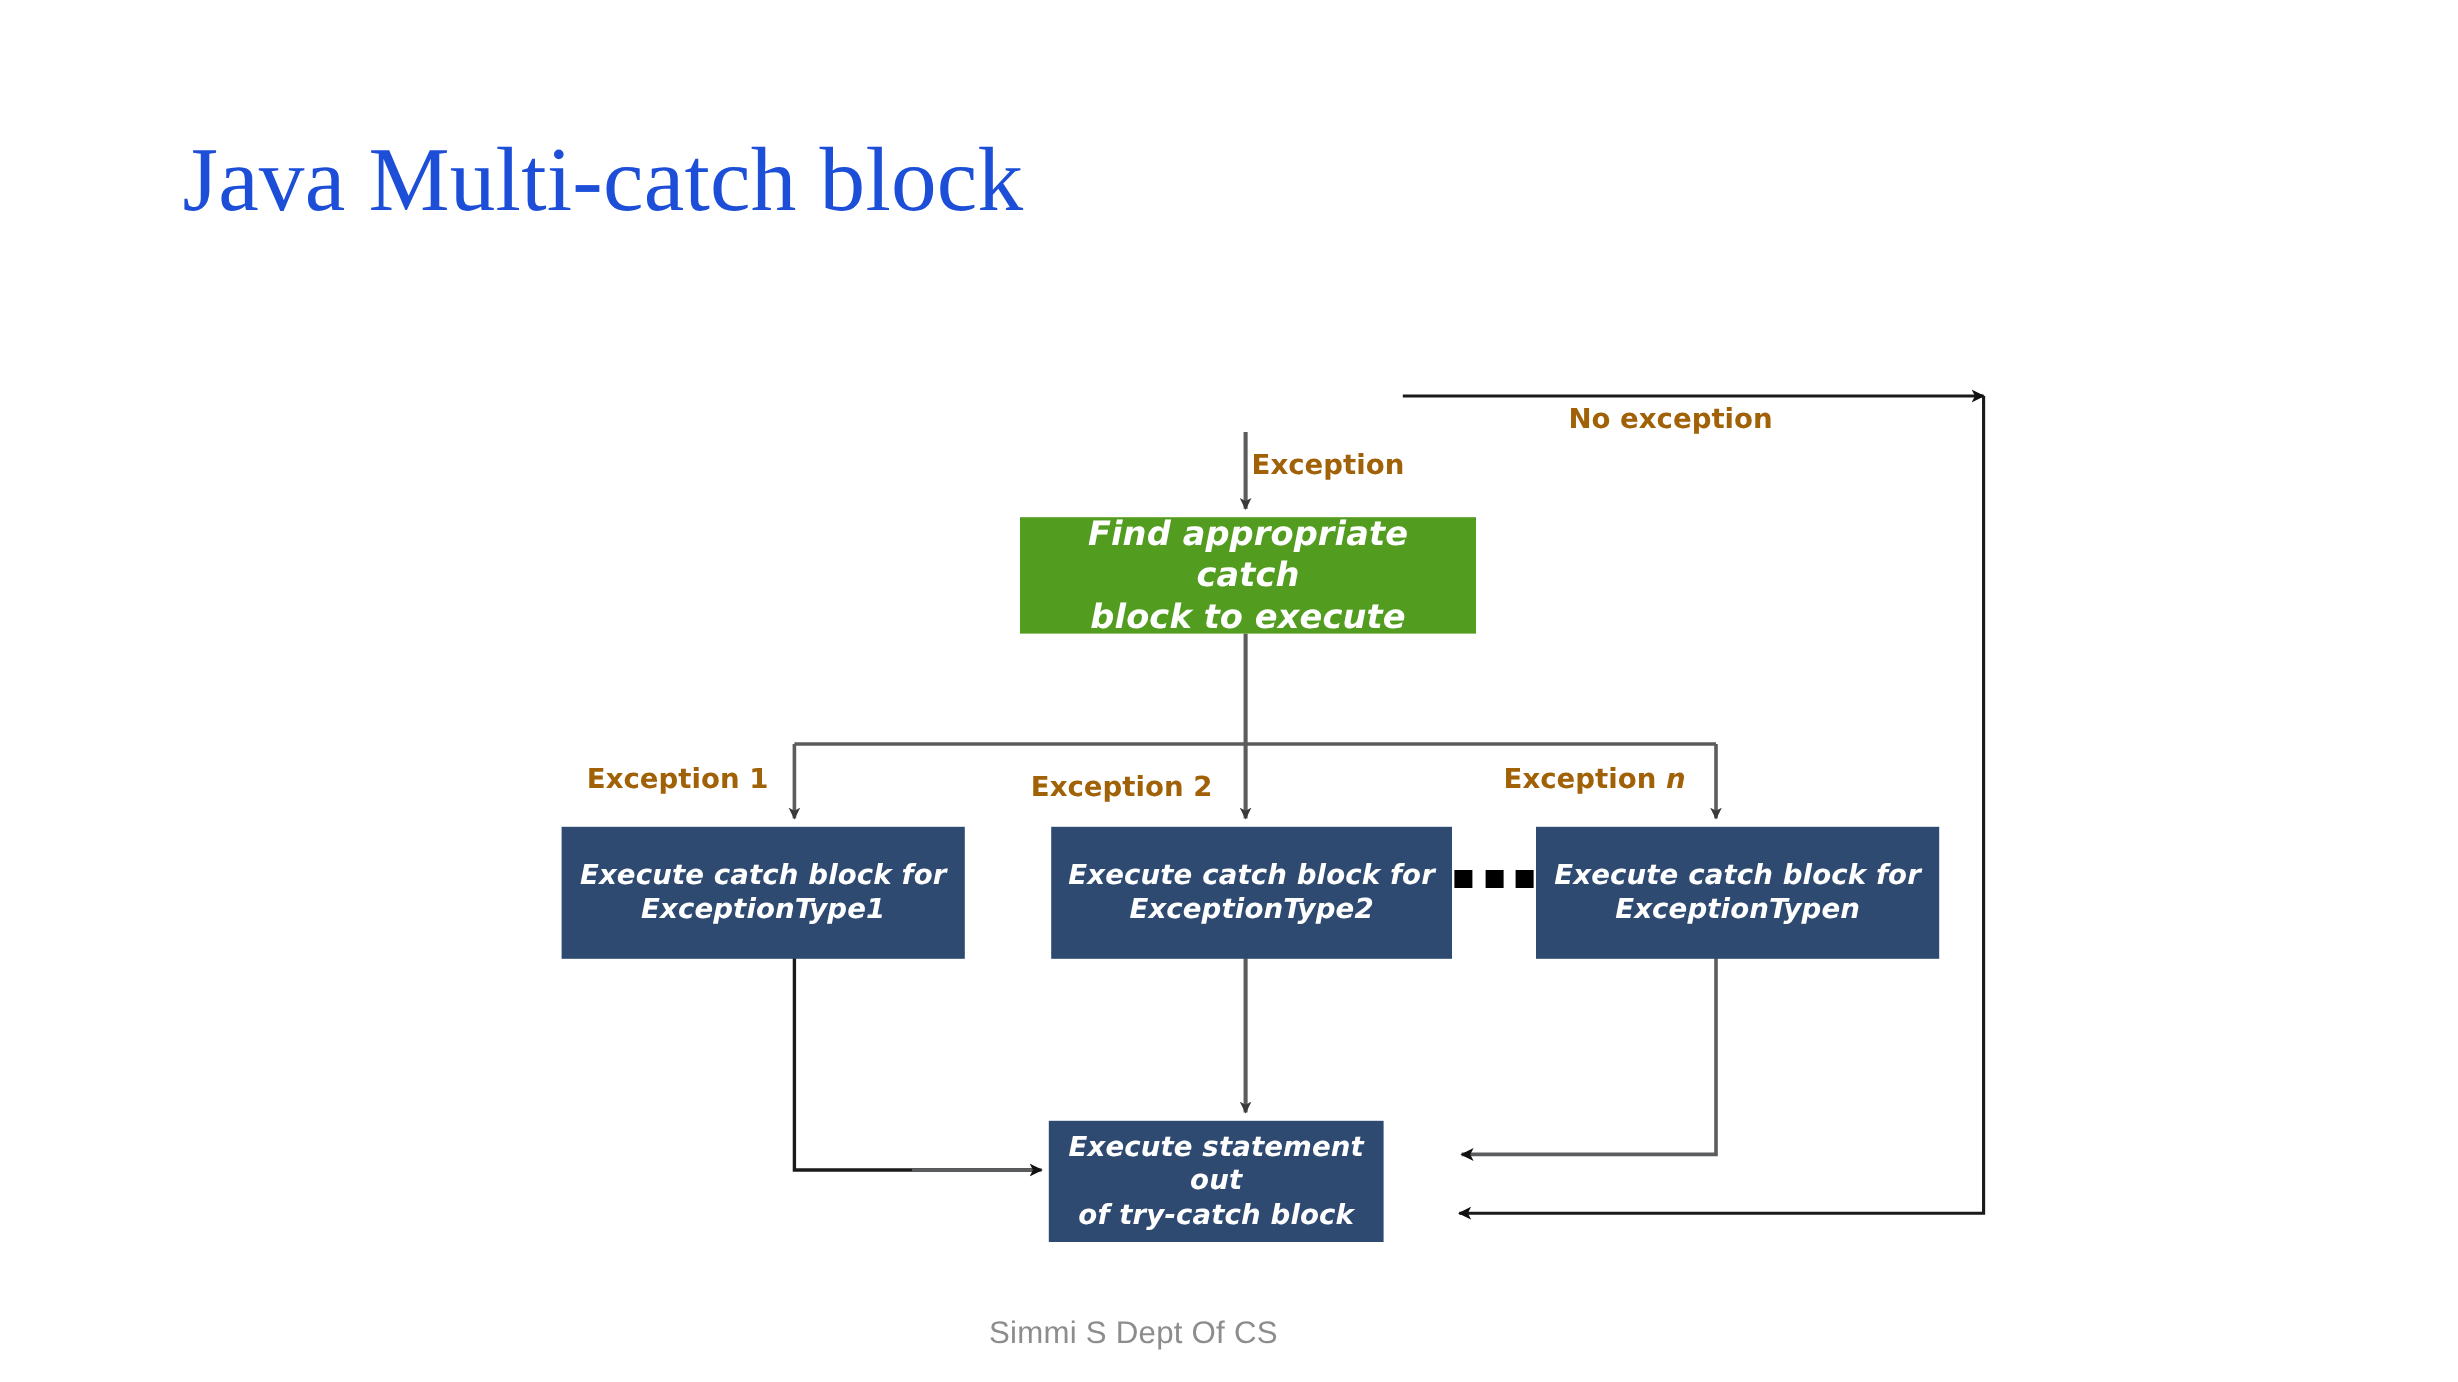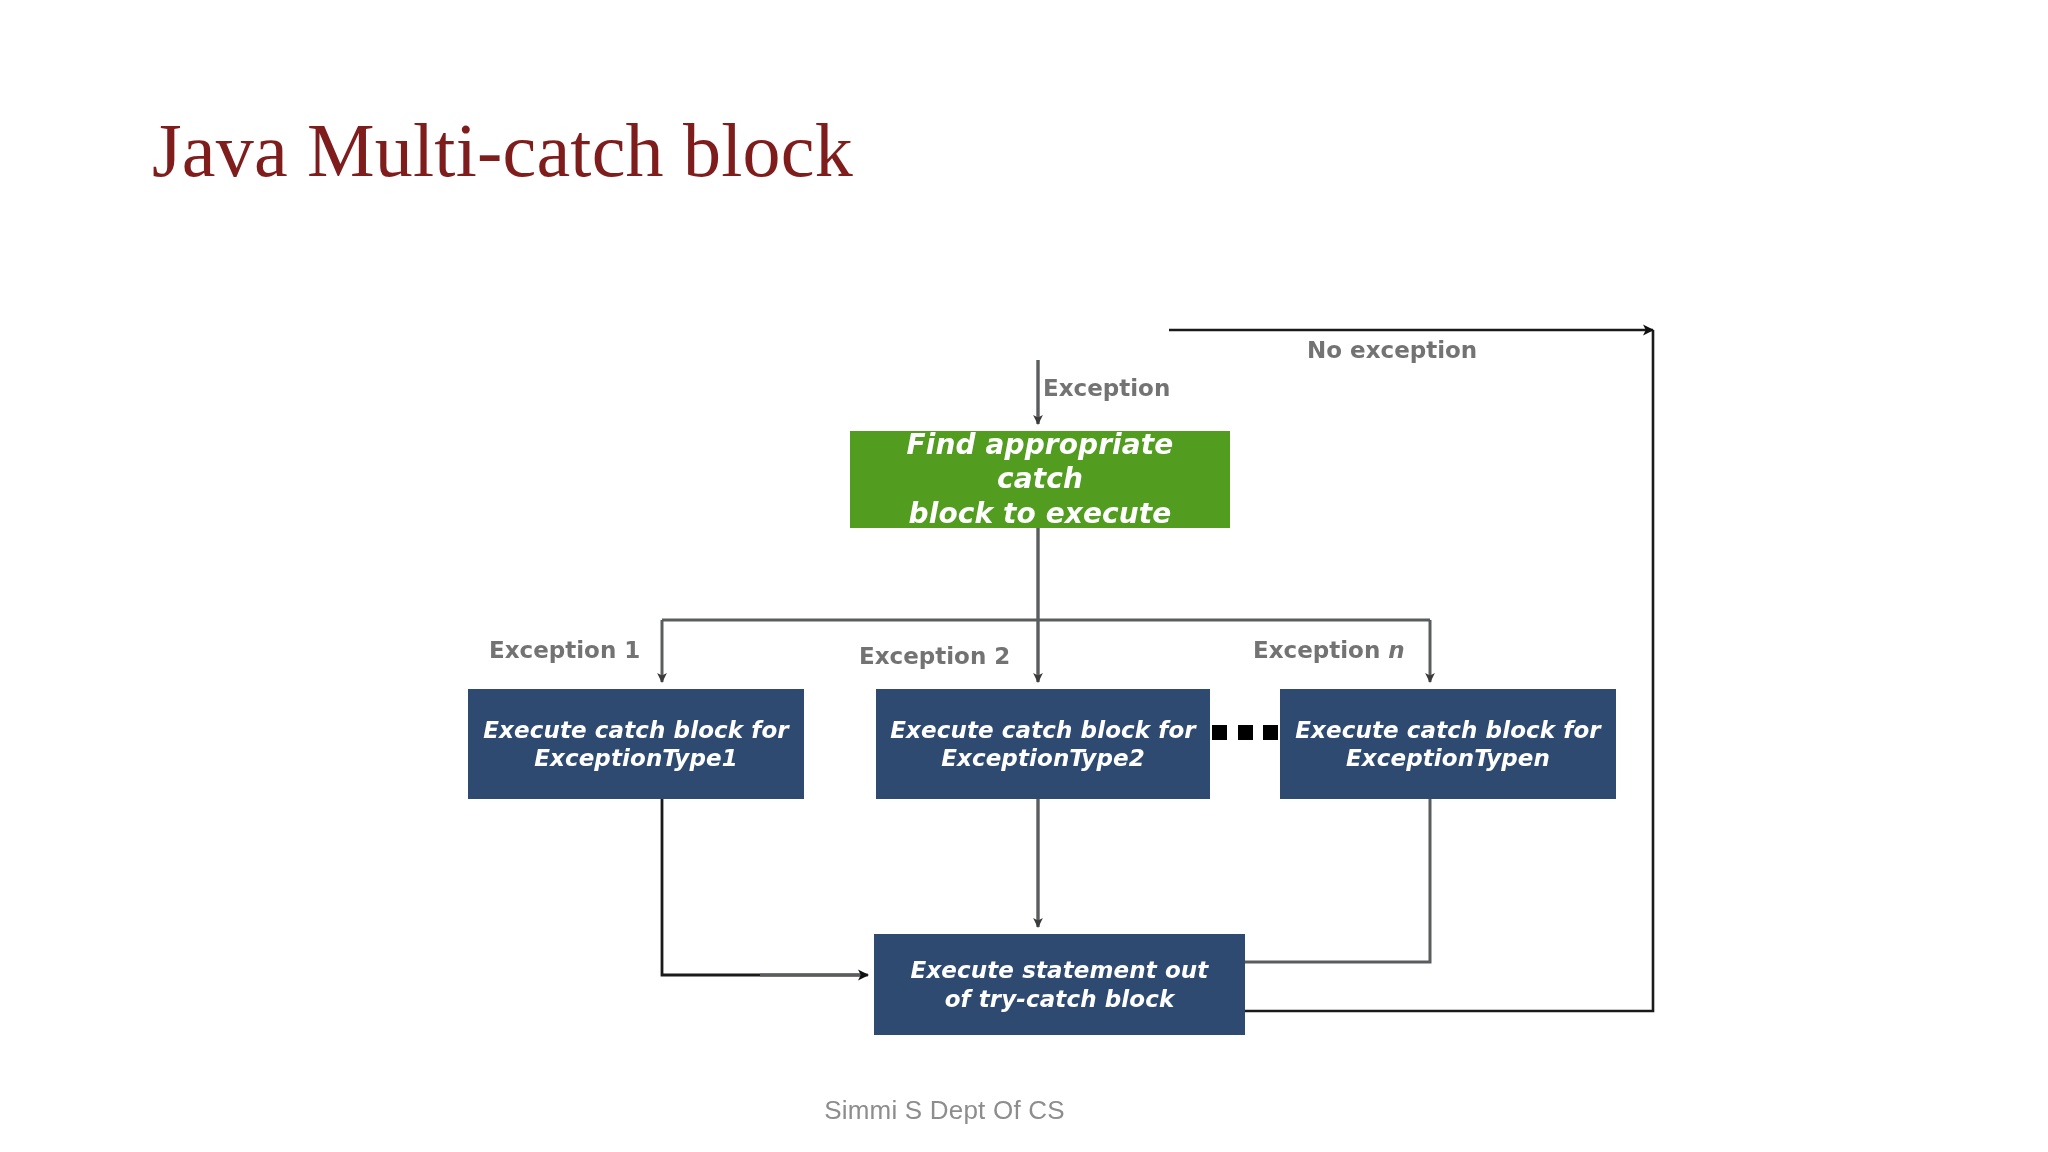--- a/index.html
+++ b/index.html
@@ -25,21 +25,21 @@
 
   
   #slide-title {
     position: absolute;
     left: 152px;
     top: 112px;
     width: 1600px;
     font-family: "Liberation Serif", "DejaVu Serif", serif;
     font-size: 76px;
     line-height: 1.0;
-    color: #7f1d1d;
+    color: #1d4ed8;
     font-weight: 400;
     letter-spacing: 0.2px;
     white-space: nowrap;
   }
 
   
   #diagram {
     position: absolute;
     left: 0px;
     top: 0px;
@@ -96,33 +96,33 @@
     top: 689px;
     padding: 0 10px;
   }
   .node-catch-1 { left: 468px;  width: 336px; }
   .node-catch-2 { left: 876px;  width: 334px; }
   .node-catch-n { left: 1280px; width: 336px; }
 
   .node-out {
     left: 874px;
     top: 934px;
-    width: 371px;
+    width: 279px;
     height: 101px;
     background: #2f4a71;
     font-size: 23px;
     padding: 0 10px;
   }
 
   .node-line { display: block; }
 
   
   .edge-label {
     position: absolute;
-    color: #737373;
+    color: #a16207;
     font-family: "DejaVu Sans", "Liberation Sans", sans-serif;
     font-size: 23px;
     font-weight: 600;
     white-space: nowrap;
     z-index: 4;
   }
   .lbl-noexc   { left: 1307px; top: 337px; }
   .lbl-exc     { left: 1043px; top: 375px; }
   .lbl-exc1    { left: 489px;  top: 637px; }
   .lbl-exc2    { left: 859px;  top: 643px; }

